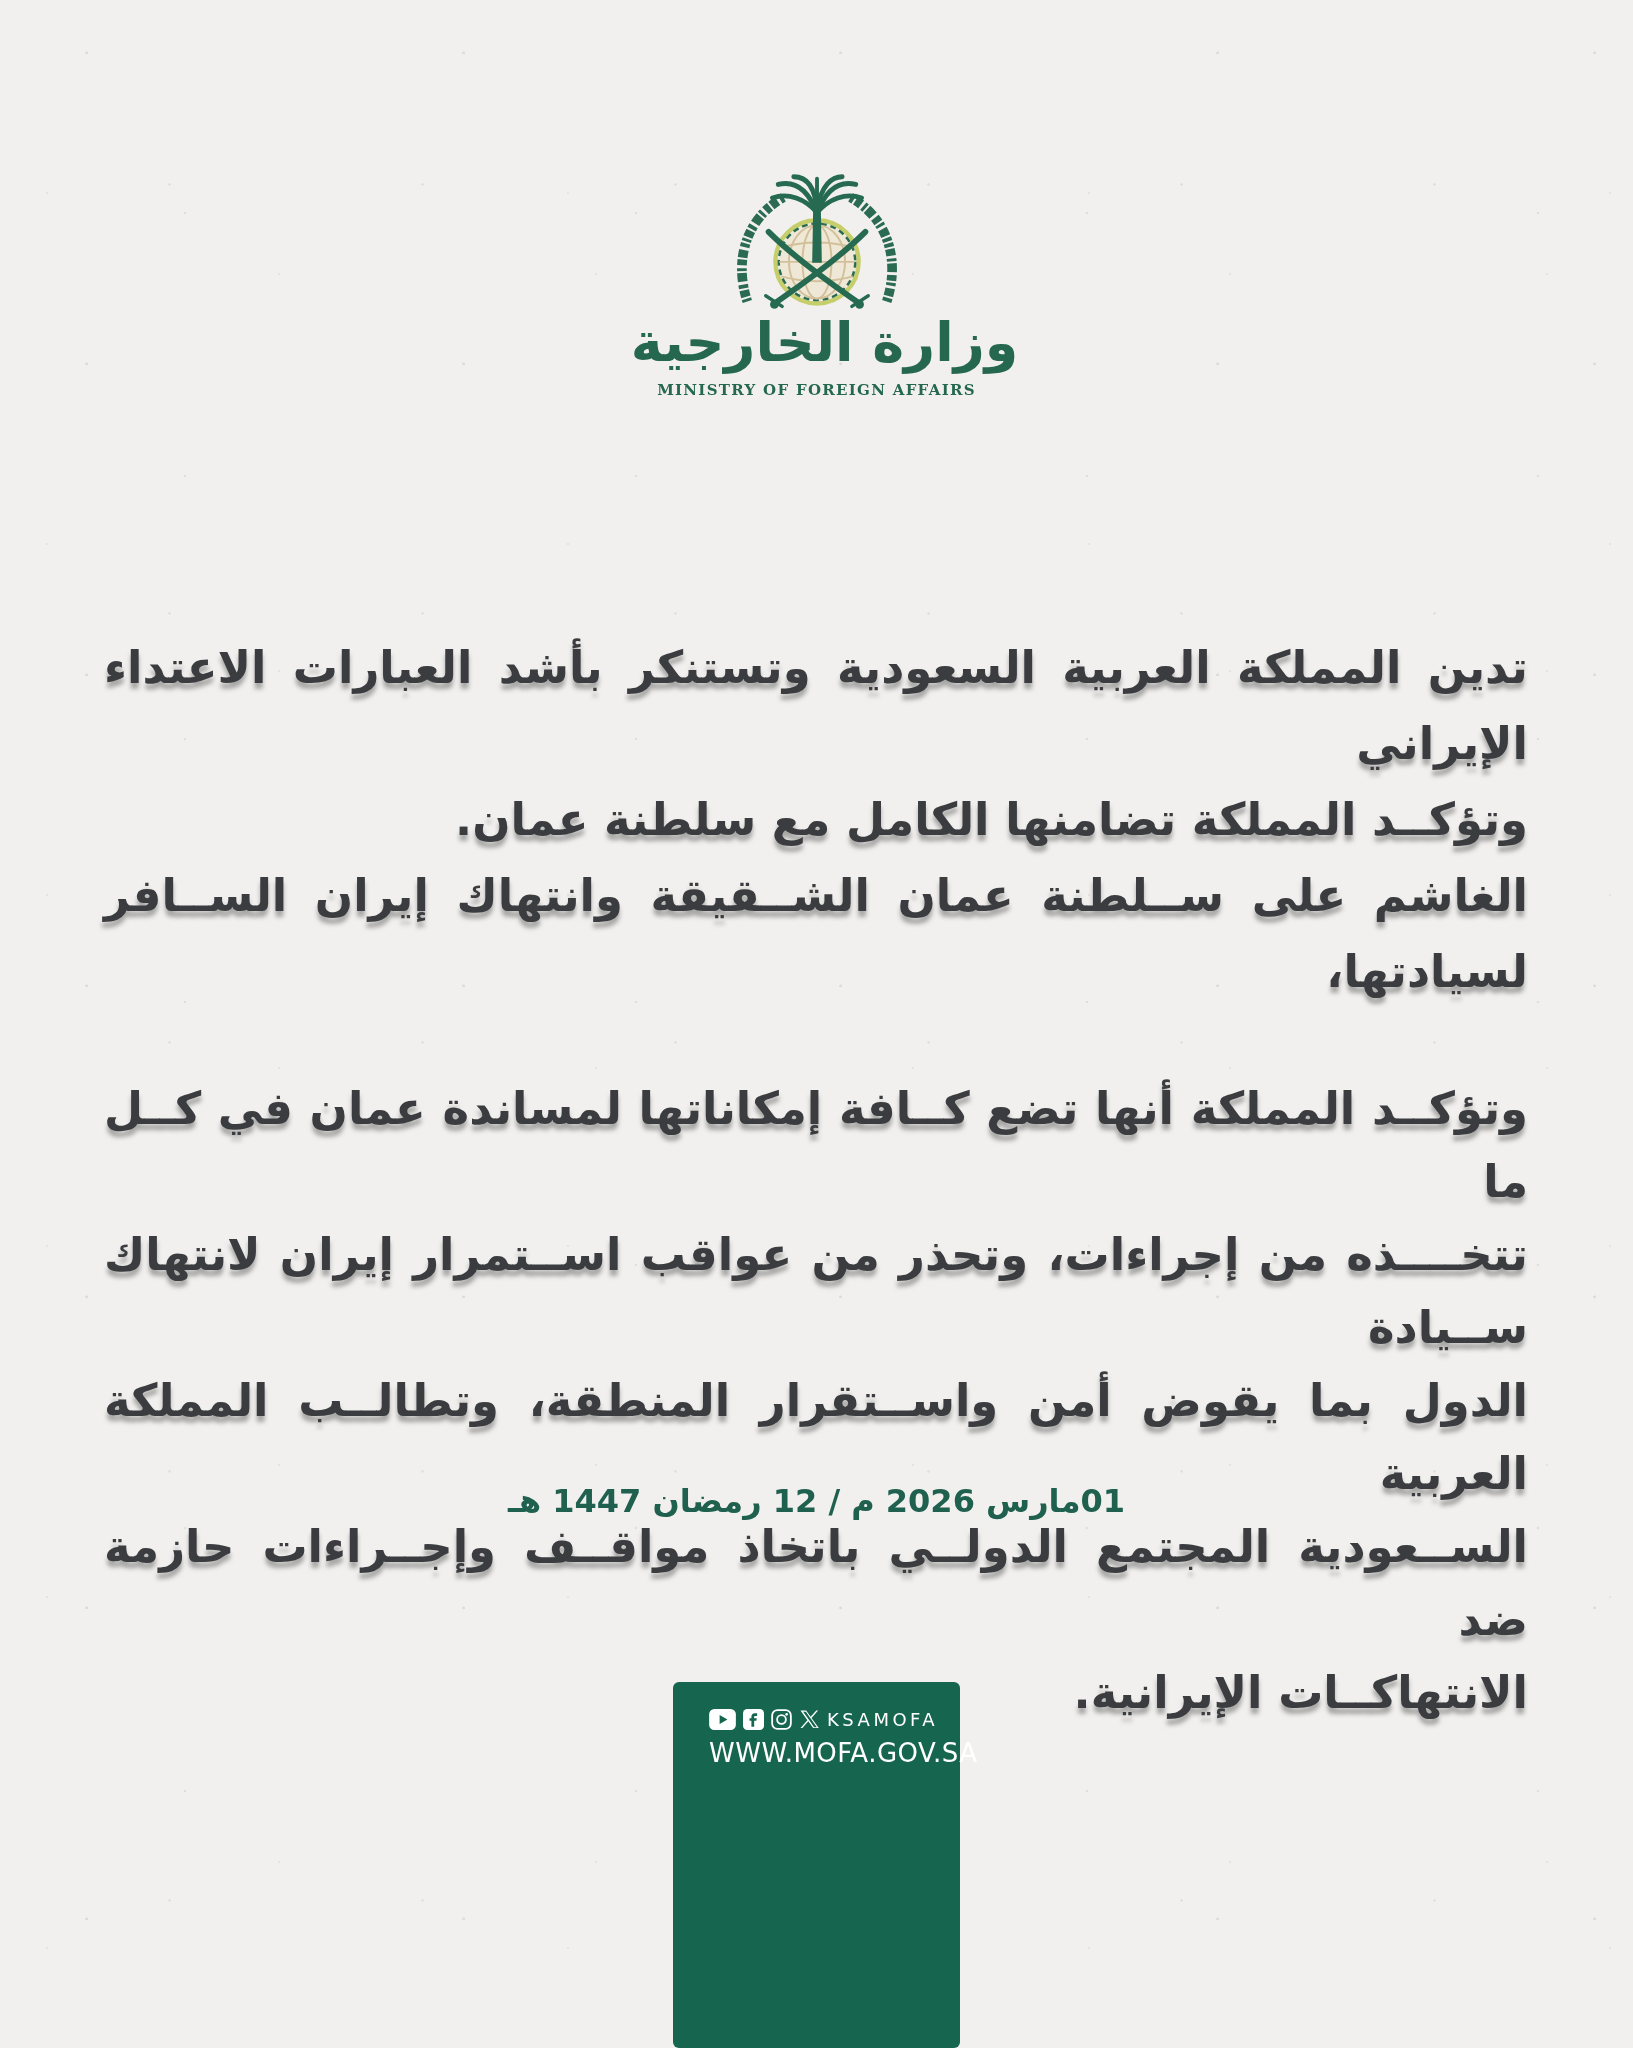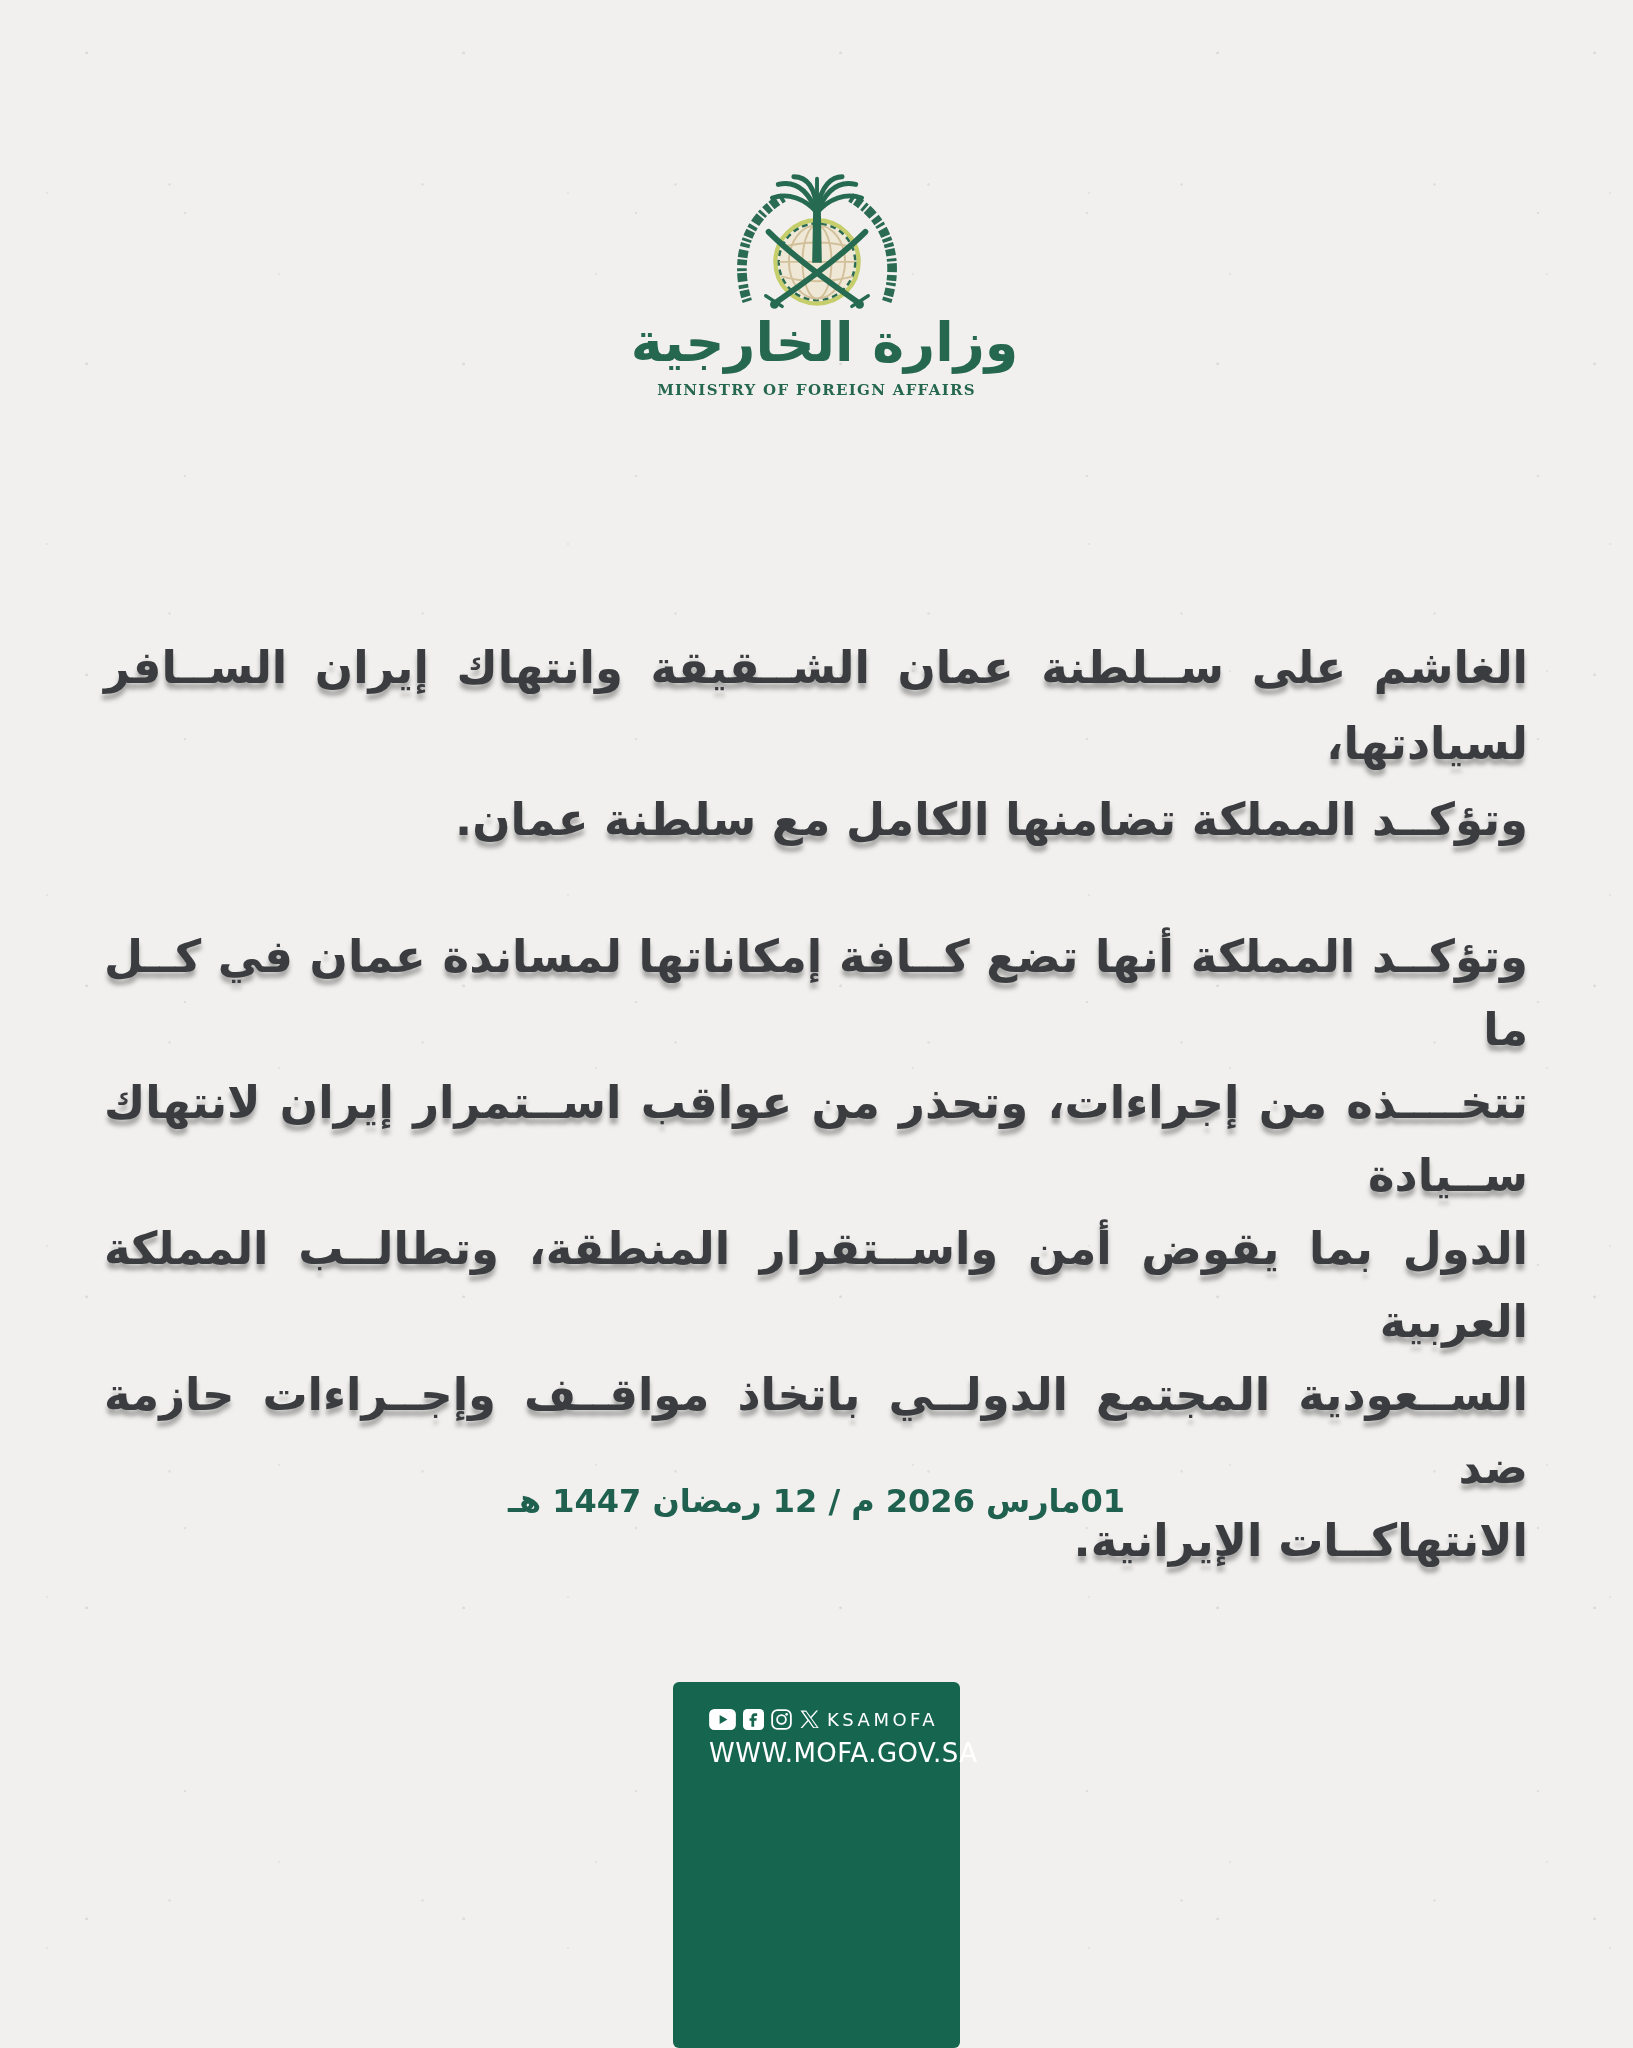--- a/index.html
+++ b/index.html
@@ -98,22 +98,23 @@
   </g>
   <circle cx="56" cy="141" r="4.5" fill="#266B51"></circle>
   <circle cx="144" cy="141" r="4.5" fill="#266B51"></circle>
 </svg>
 
 <div class="logo-ar">وزارة الخارجية</div>
 <div class="logo-en">MINISTRY OF FOREIGN AFFAIRS</div>
 
 <div class="statement">
   <div>
+    <div class="line">تدين المملكة العربية السعودية وتستنكر بأشد العبارات الاعتداء الإيراني</div>
+    <div class="line final">وتؤكــد المملكة تضامنها الكامل مع سلطنة عمان.</div>
     <div class="line">الغاشم على ســلطنة عمان الشــقيقة وانتهاك إيران الســافر لسيادتها،</div>
-    <div class="line final">وتؤكــد المملكة تضامنها الكامل مع سلطنة عمان.</div>
   </div>
   <div class="para2">
     <div class="line">وتؤكــد المملكة أنها تضع كــافة إمكاناتها لمساندة عمان في كــل ما</div>
     <div class="line">تتخــــذه من إجراءات، وتحذر من عواقب اســتمرار إيران لانتهاك ســيادة</div>
     <div class="line">الدول بما يقوض أمن واســتقرار المنطقة، وتطالــب المملكة العربية</div>
     <div class="line">الســعودية المجتمع الدولــي باتخاذ مواقــف وإجــراءات حازمة ضد</div>
     <div class="line final">الانتهاكــات الإيرانية.</div>
   </div>
 </div>
 

